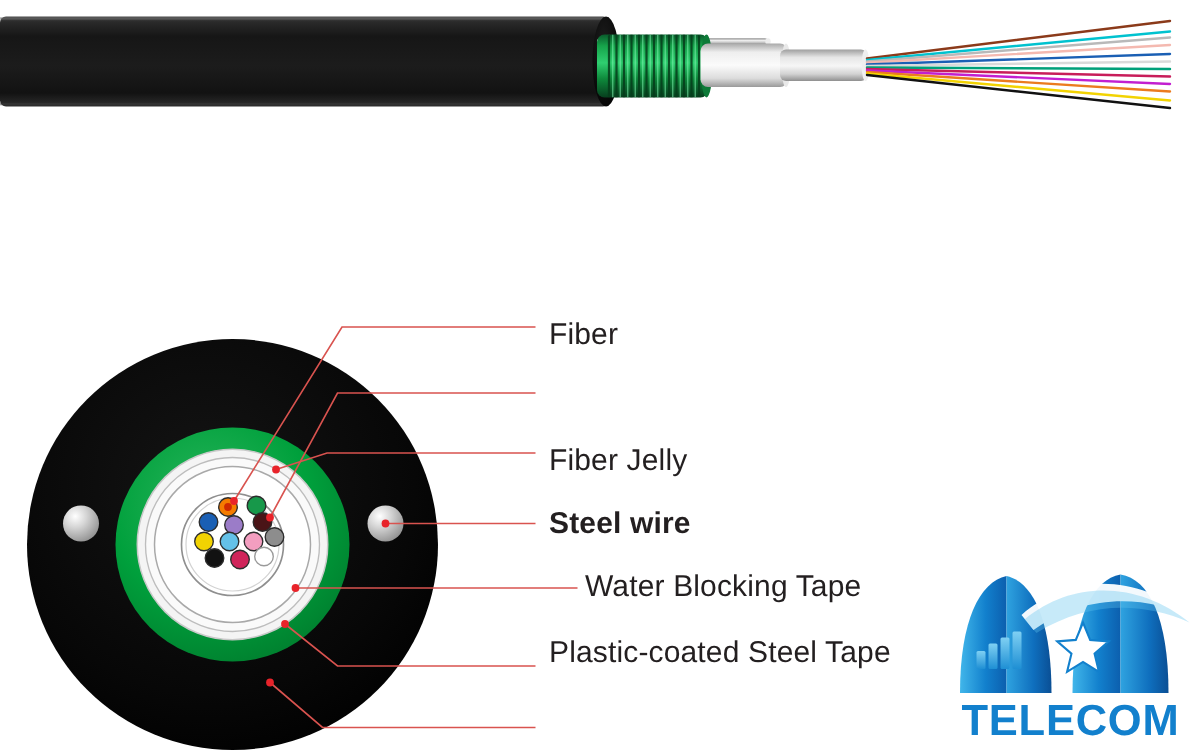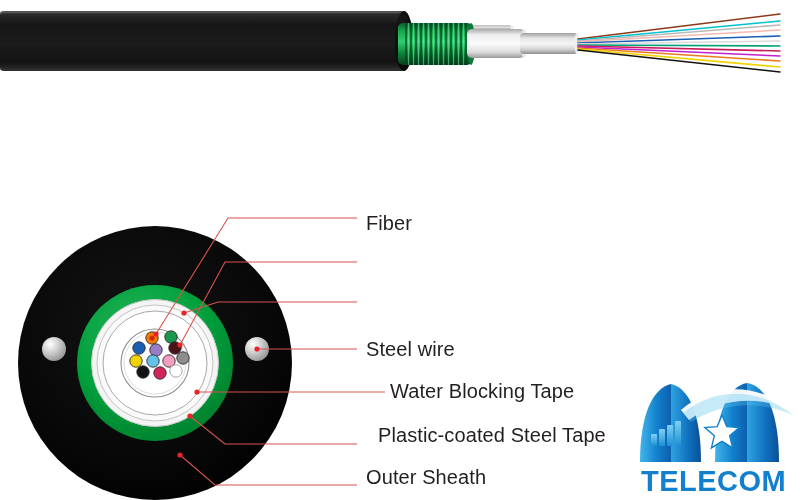--- a/index.html
+++ b/index.html
@@ -241,24 +241,24 @@
       <circle cx="184" cy="313" r="2.6"></circle>
       <circle cx="257" cy="349" r="2.6"></circle>
       <circle cx="197" cy="392" r="2.6"></circle>
       <circle cx="190" cy="416" r="2.6"></circle>
       <circle cx="180" cy="455" r="2.6"></circle>
     </g>
   </svg>
 
   <div id="labels">
     <div class="lbl" style="left:366px;top:212px;">Fiber</div>
-    <div class="lbl" style="left:366px;top:338px;">Steel wire</div>
+    <div class="lbl" style="left:366px;top:296px;">Fiber Jelly</div>
+    <div class="lbl" style="left:366px;top:338px;font-weight:bold;">Steel wire</div>
     <div class="lbl" style="left:390px;top:380px;">Water Blocking Tape</div>
-    <div class="lbl" style="left:378px;top:424px;">Plastic-coated Steel Tape</div>
-    <div class="lbl" style="left:366px;top:466px;">Outer Sheath</div>
+    <div class="lbl" style="left:366px;top:424px;">Plastic-coated Steel Tape</div>
   </div>
 
   <div id="logo-wrap">
     <svg width="163" height="118" viewBox="0 0 163 118">
       <defs>
         <linearGradient id="lgA" x1="0" y1="0" x2="1" y2="0">
           <stop offset="0%" stop-color="#41b6ea"></stop>
           <stop offset="55%" stop-color="#1280cd"></stop>
           <stop offset="100%" stop-color="#0c5fae"></stop>
         </linearGradient>

